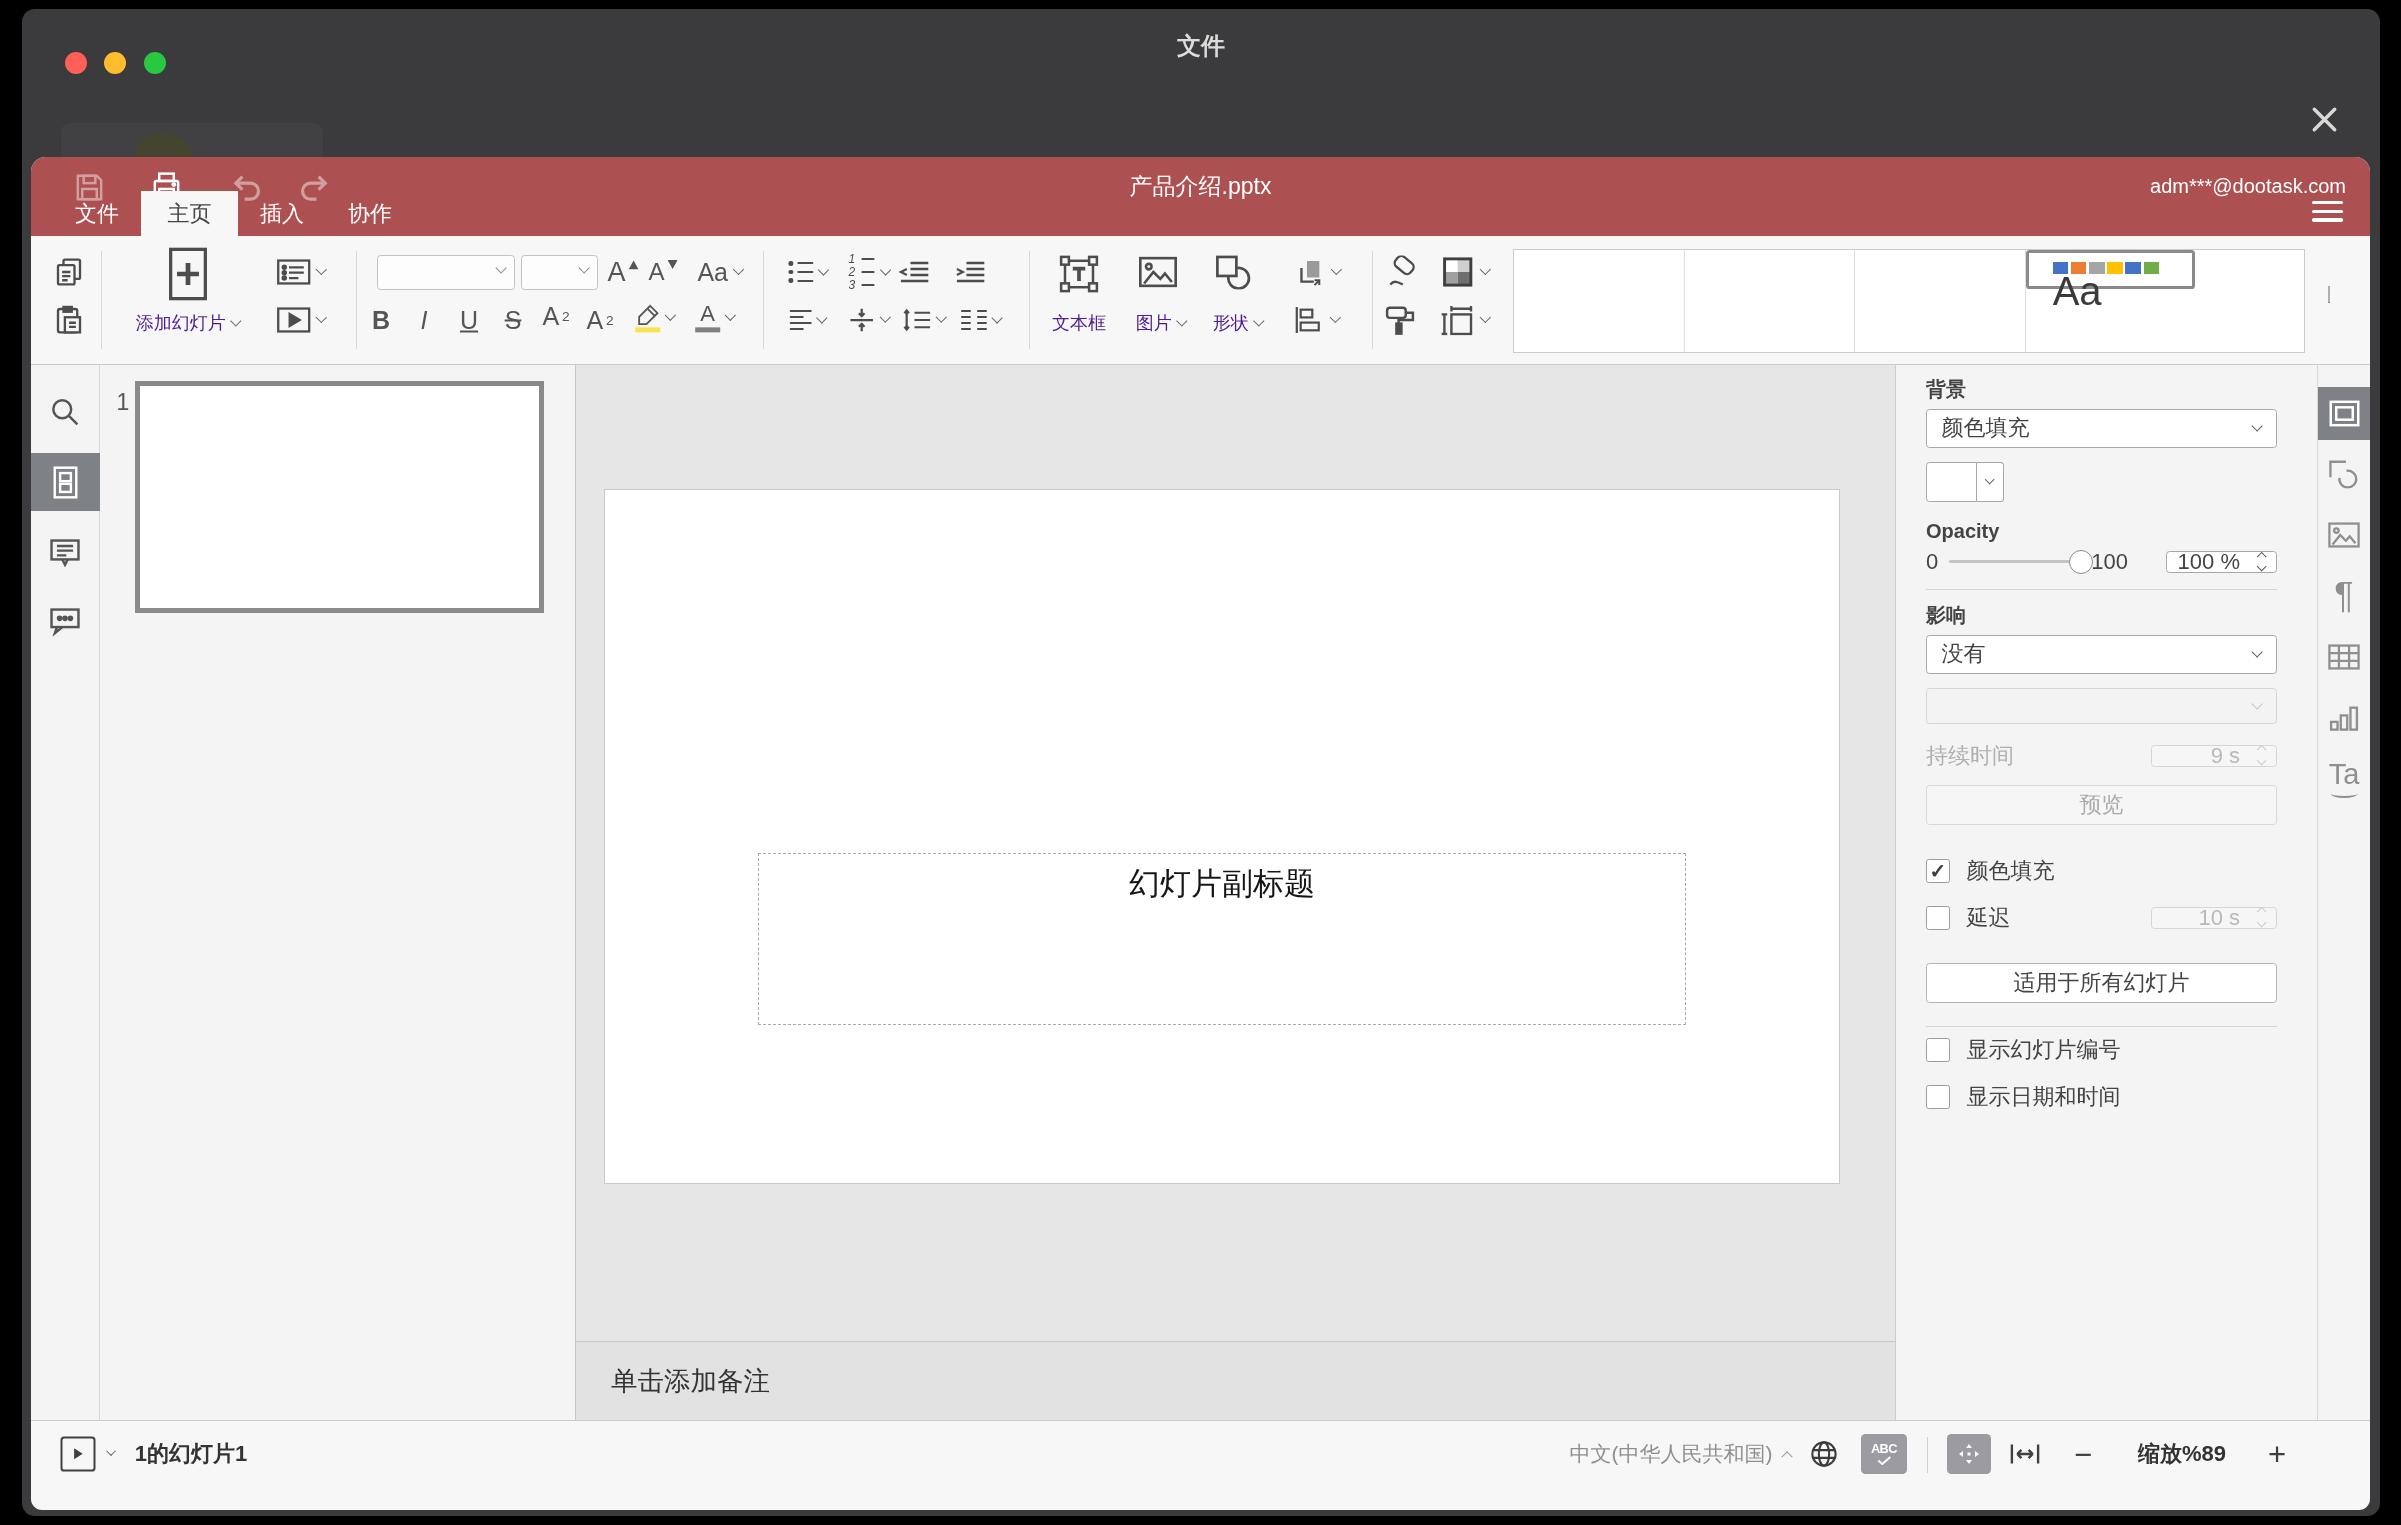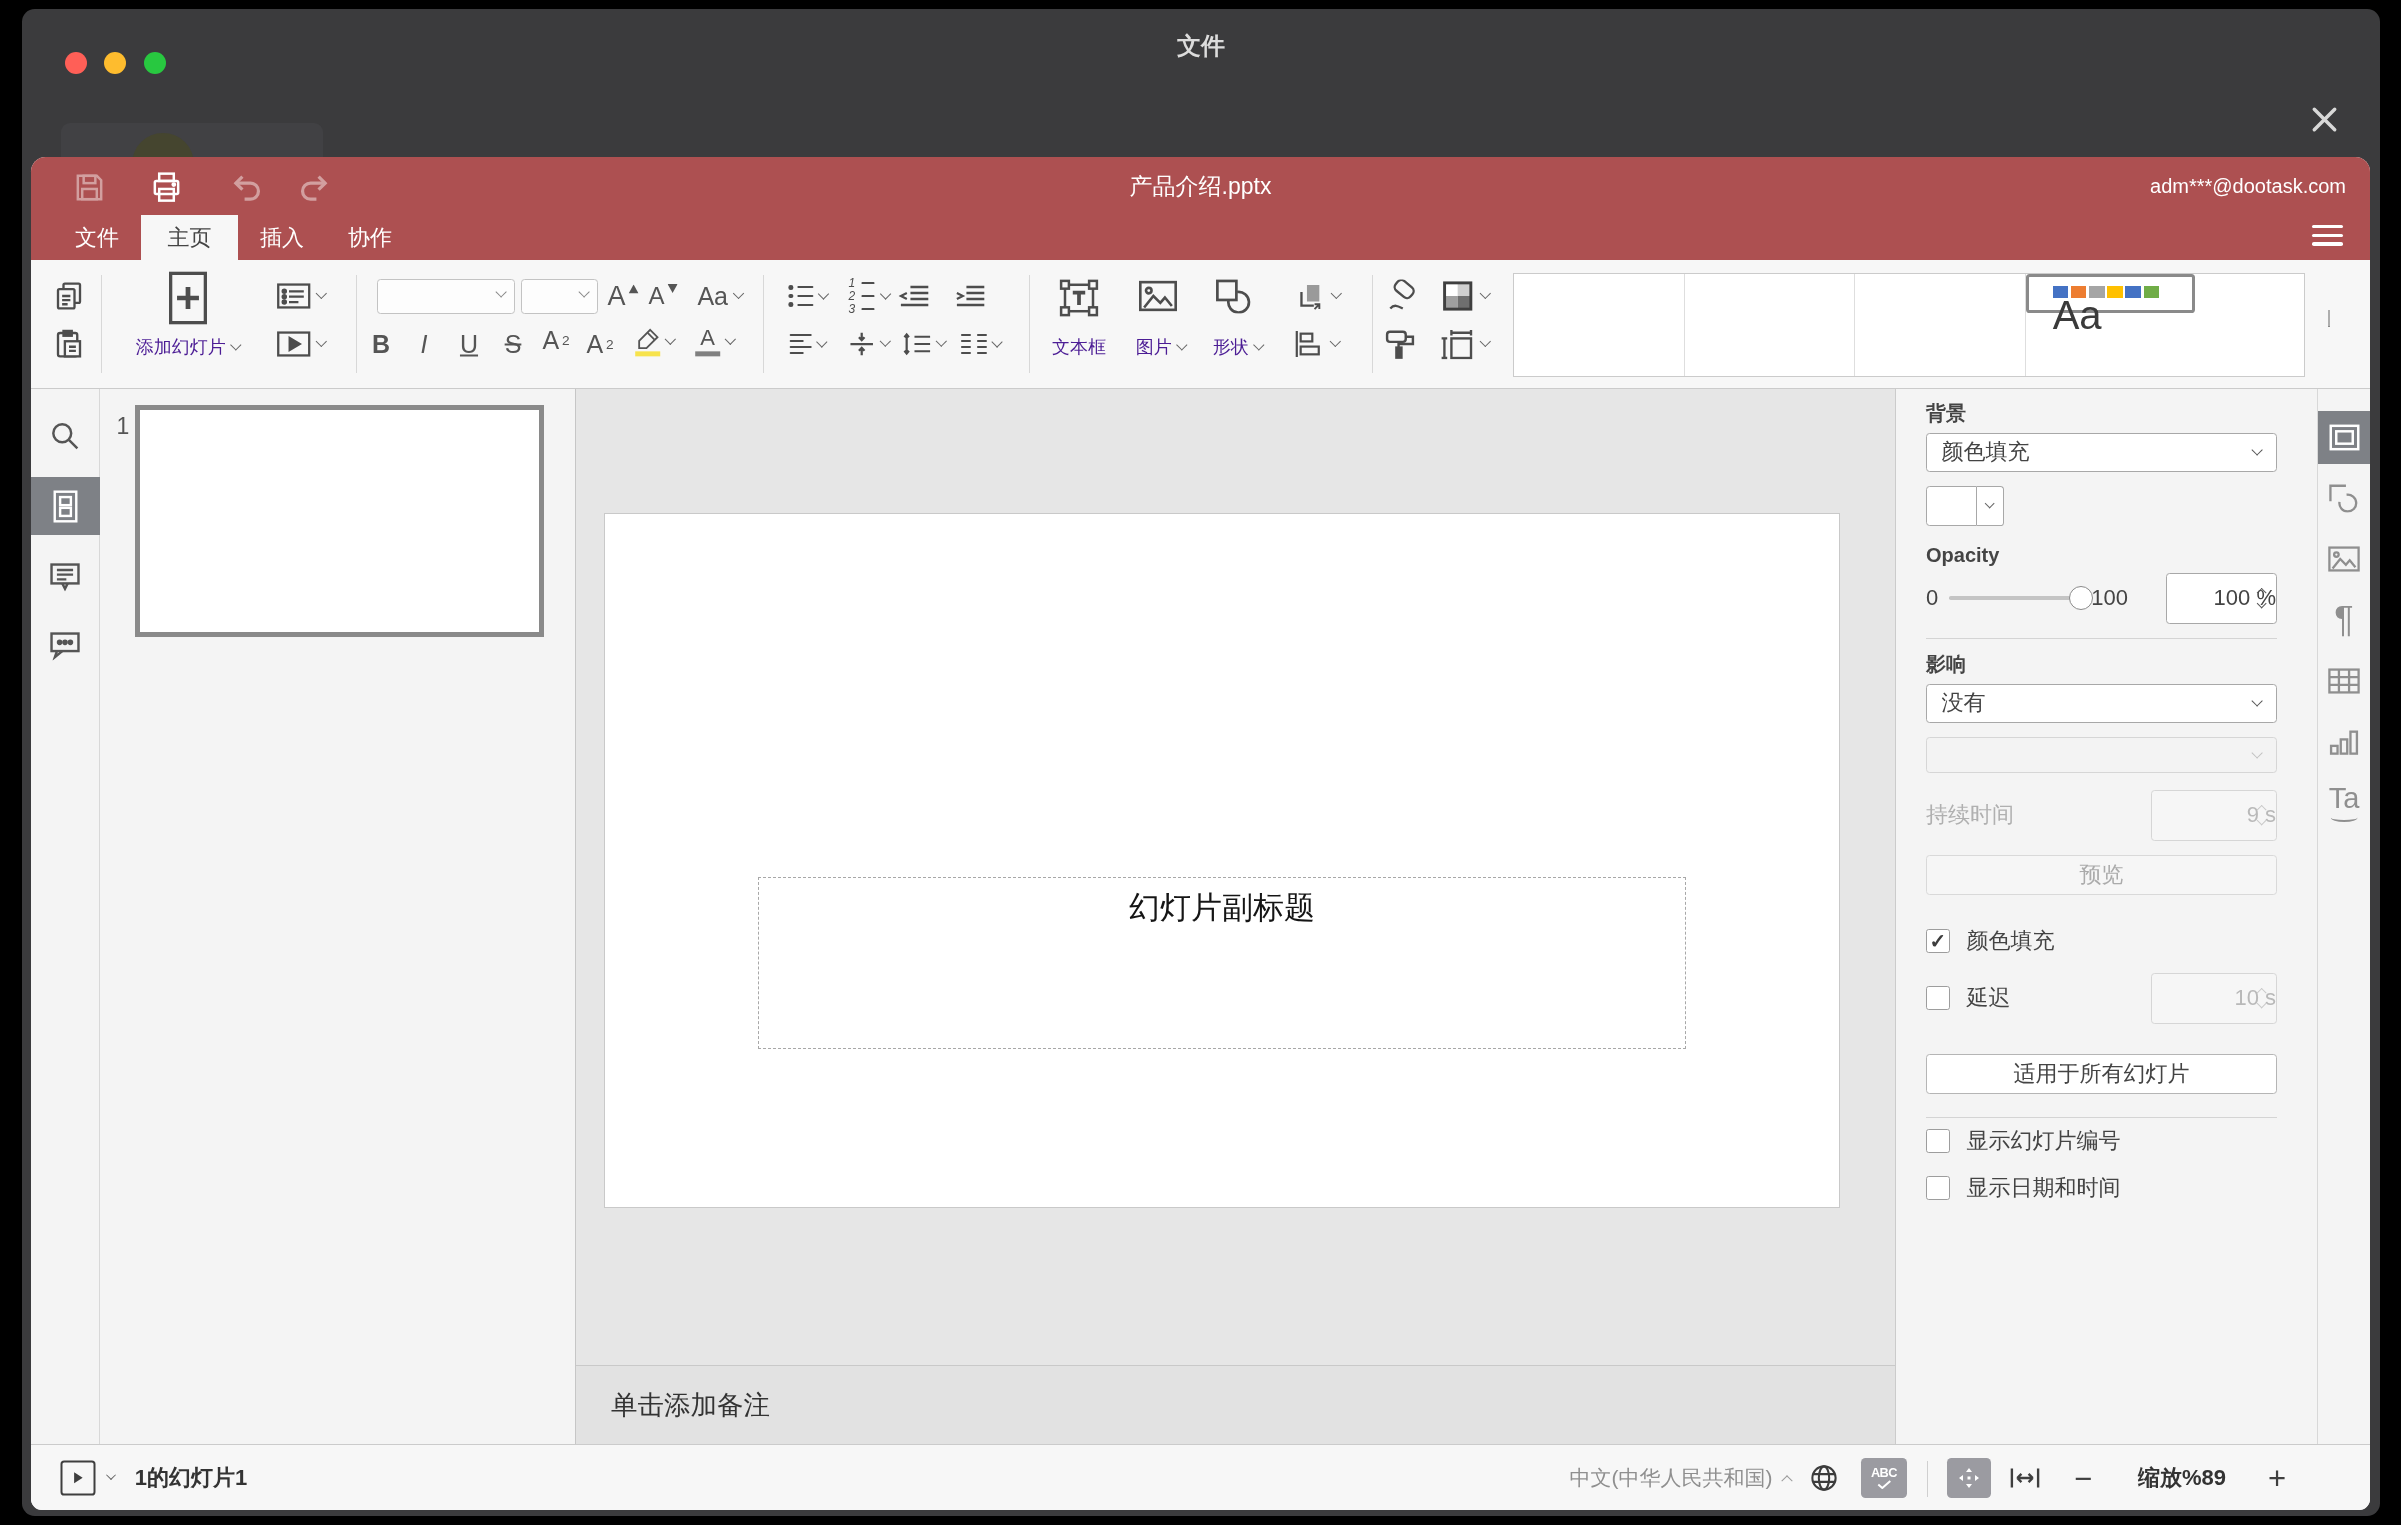--- a/index.html
+++ b/index.html
@@ -16,21 +16,21 @@
                color:#dcdcdc; font-size:24px; font-weight:bold; }
   .close-x { position:absolute; right:38px; top:93px; width:35px; height:35px; cursor:pointer; }
   .art-rect { position:absolute; left:39px; top:114px; width:262px; height:36px; background:#414144; border-radius:9px 9px 0 0; }
   .art-circ { position:absolute; left:110px; top:124px; width:62px; height:62px; border-radius:50%; background:#45452f; }
 
   
   .editor { position:absolute; left:9px; top:148px; width:2339px; height:1353px;
             border-radius:14.6px 14.6px 11px 11px; overflow:hidden; background:#f7f7f7; }
 
   
-  .redhdr { height:103px; background:#ad5051; position:relative; }
+  .redhdr { height:79px; background:#ad5051; position:relative; }
   .hdr-ico { position:absolute; top:12.8px; width:35px; height:35px; color:#fff; cursor:pointer; }
   .dim { opacity:.45; }
   .doc-title { position:absolute; left:0; right:0; top:0; height:58px; display:flex; align-items:center; justify-content:center;
                color:#fff; font-size:23px; }
   .account { position:absolute; right:24px; top:0; height:58px; display:flex; align-items:center; color:#fff; font-size:20px; }
   .tabs { position:absolute; left:22px; bottom:0; display:flex; align-items:flex-end; height:45px; }
   .tab { height:45px; display:flex; align-items:center; padding:0 22px; color:#fff; font-size:22px; cursor:pointer; }
   .tab.active { background:#f7f7f7; color:#444; padding:0 26.5px; }
   .hamburger { position:absolute; right:27px; bottom:9px; width:31px; cursor:pointer; }
   .hamburger span { display:block; height:3.2px; background:#fff; margin:5.5px 0; border-radius:1.8px; }
@@ -82,22 +82,22 @@
            font-size:26.5px; color:#333; cursor:text; }
 
   
   .rpanel { width:422px; background:#f4f4f4; border-left:0.9px solid #cbcbcb; padding:0 40px 0 30px; flex:none; font-size:22px; color:#444; }
   .ptitle { font-weight:bold; font-size:20px; }
   .sel { height:39px; background:#fff; border:0.9px solid #a8a8a8; border-radius:3.6px; display:flex; align-items:center; padding:0 14.6px;
          position:relative; cursor:pointer; }
   .sel .chev { position:absolute; right:14.6px; border-color:#555; }
   .sel.dis { background:#f3f3f3; border-color:#d6d6d6; color:#bbb; }
   .sel.dis .chev { border-color:#c2c2c2; }
-  .spin { height:51px; background:#fff; border:0.9px solid #a8a8a8; border-radius:3.6px; display:flex; align-items:center; justify-content:flex-end;
-          position:relative; }
+  .spin { height:22px; background:#fff; border:0.9px solid #a8a8a8; border-radius:3.6px; display:flex; align-items:center; justify-content:flex-end;
+          padding-right:36px; position:relative; }
   .spin .arr { position:absolute; right:11px; top:0; height:100%; display:flex; flex-direction:column; justify-content:center; gap:3.6px; }
   .spin .arr i { display:block; width:7.3px; height:7.3px; border-right:1.8px solid #555; border-bottom:1.8px solid #555; }
   .spin .arr i.u { transform:rotate(-135deg); } .spin .arr i.d { transform:rotate(45deg); }
   .spin.dis { background:#f6f6f6; border-color:#d6d6d6; color:#b9b9b9; }
   .spin.dis .arr i { border-color:#c9c9c9; }
   .pdiv { height:0.9px; background:#d4d4d4; }
   .slider-row { display:flex; align-items:center; }
   .track { width:133px; height:3.6px; background:#c4c4c4; border-radius:1.8px; position:relative; margin:0 9px 0 11px; cursor:pointer; }
   .knob { position:absolute; right:-11px; top:-10px; width:24px; height:24px; border-radius:50%; background:#fff; border:1.8px solid #8a8a8a; cursor:grab; }
   .btn { height:40px; border:0.9px solid #b5b5b5; border-radius:3.6px; background:#fff; display:flex; align-items:center; justify-content:center; cursor:pointer; }

